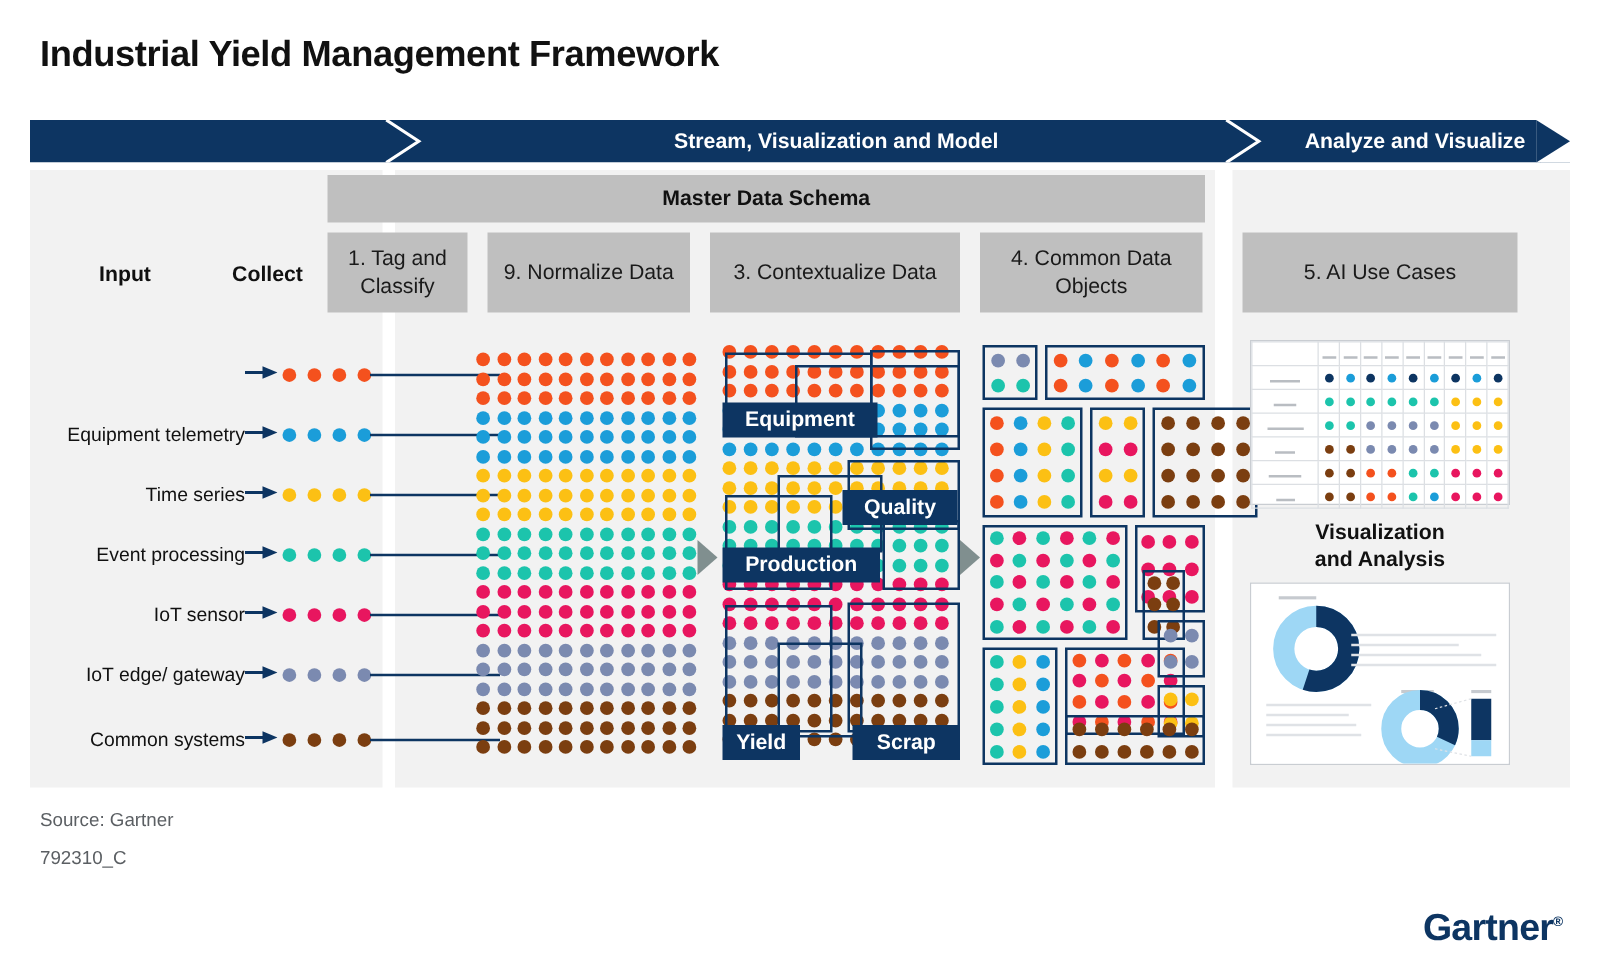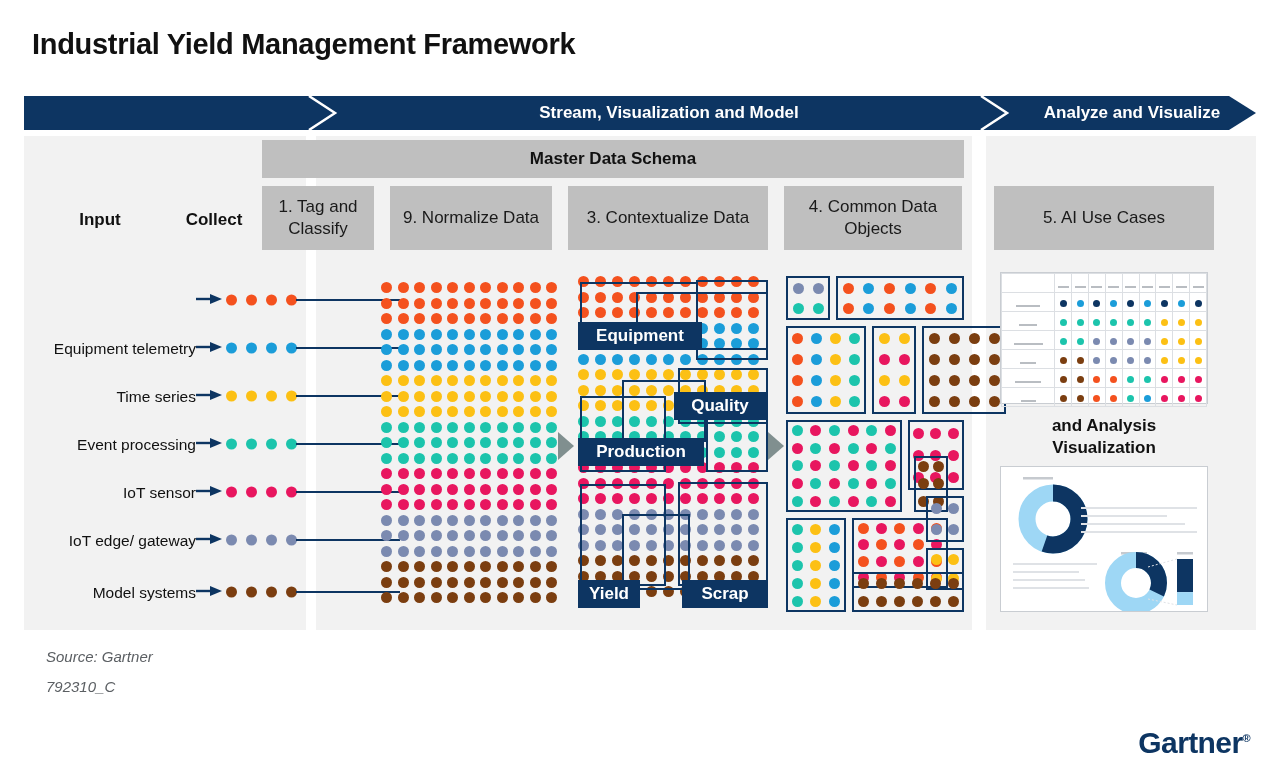--- a/index.html
+++ b/index.html
@@ -128,21 +128,21 @@
     position:absolute;left:994px;top:415px;width:220px;text-align:center;
     font-size:17px;font-weight:bold;line-height:22px;color:#111;
   }
   #viz-card{
     position:absolute;left:1000px;top:466px;width:208px;height:146px;
     background:#fff;border:1px solid #c9cdd2;box-sizing:border-box;
     overflow:hidden;
   }
 
   
-  .foot{position:absolute;left:46px;font-size:15px;color:#5b5f63;font-style:italic;}
+  .foot{position:absolute;left:32px;font-size:15px;color:#5b5f63;}
   #foot-src{top:648px;}
   #foot-id{top:678px;}
   #logo{
     position:absolute;right:30px;top:726px;
     font-size:30px;font-weight:bold;color:#0d3562;letter-spacing:-0.6px;
   }
   #logo sup{font-size:11px;vertical-align:super;}
 </style>
 </head>
 <body>
@@ -258,21 +258,21 @@
           </svg></div>
         <div class="in-dots">
           <i style="background: rgb(123, 138, 176);"></i>
           <i style="background: rgb(123, 138, 176);"></i>
           <i style="background: rgb(123, 138, 176);"></i>
           <i style="background: rgb(123, 138, 176);"></i>
         </div>
         <div class="feed-line"></div>
       </div>
       <div class="in-row" style="top: 568px;">
-        <div class="in-label">Model systems</div>
+        <div class="in-label">Common systems</div>
         <div class="in-arrow"><svg width="26" height="12" viewBox="0 0 26 12">
             <line x1="0" y1="6" x2="17" y2="6" stroke="#0d3562" stroke-width="2.4"></line>
             <polygon points="14,1 26,6 14,11" fill="#0d3562"></polygon>
           </svg></div>
         <div class="in-dots">
           <i style="background: rgb(123, 62, 16);"></i>
           <i style="background: rgb(123, 62, 16);"></i>
           <i style="background: rgb(123, 62, 16);"></i>
           <i style="background: rgb(123, 62, 16);"></i>
         </div>
@@ -1068,22 +1068,22 @@
             <td><span class="cell-dot" style="background: rgb(27, 157, 217);"></span></td>
             <td><span class="cell-dot" style="background: rgb(232, 22, 95);"></span></td>
             <td><span class="cell-dot" style="background: rgb(232, 22, 95);"></span></td>
             <td><span class="cell-dot" style="background: rgb(232, 22, 95);"></span></td>
           </tr>
         </tbody>
       </table>
   </div>
 
   <div id="viz-title">
+    <div>Visualization</div>
     <div>and Analysis</div>
-    <div>Visualization</div>
   </div>
   <div id="viz-card">
     <svg width="206" height="144" viewBox="0 0 206 144">
       <rect x="0" y="0" width="206" height="144" fill="#ffffff"></rect>
       <rect x="22" y="10" width="30" height="2.5" fill="#c6cacf"></rect>
       <g>
         <circle id="d1a" cx="52" cy="52" r="26" fill="none" stroke="#9ed7f5" stroke-width="17"></circle>
         <circle id="d1b" cx="52" cy="52" r="26" fill="none" stroke="#0d3562" stroke-width="17" transform="rotate(-90 52 52)" stroke-dasharray="89.8495498926681 163.36281798666926"></circle>
       </g>
       <g fill="#dfe2e6">

